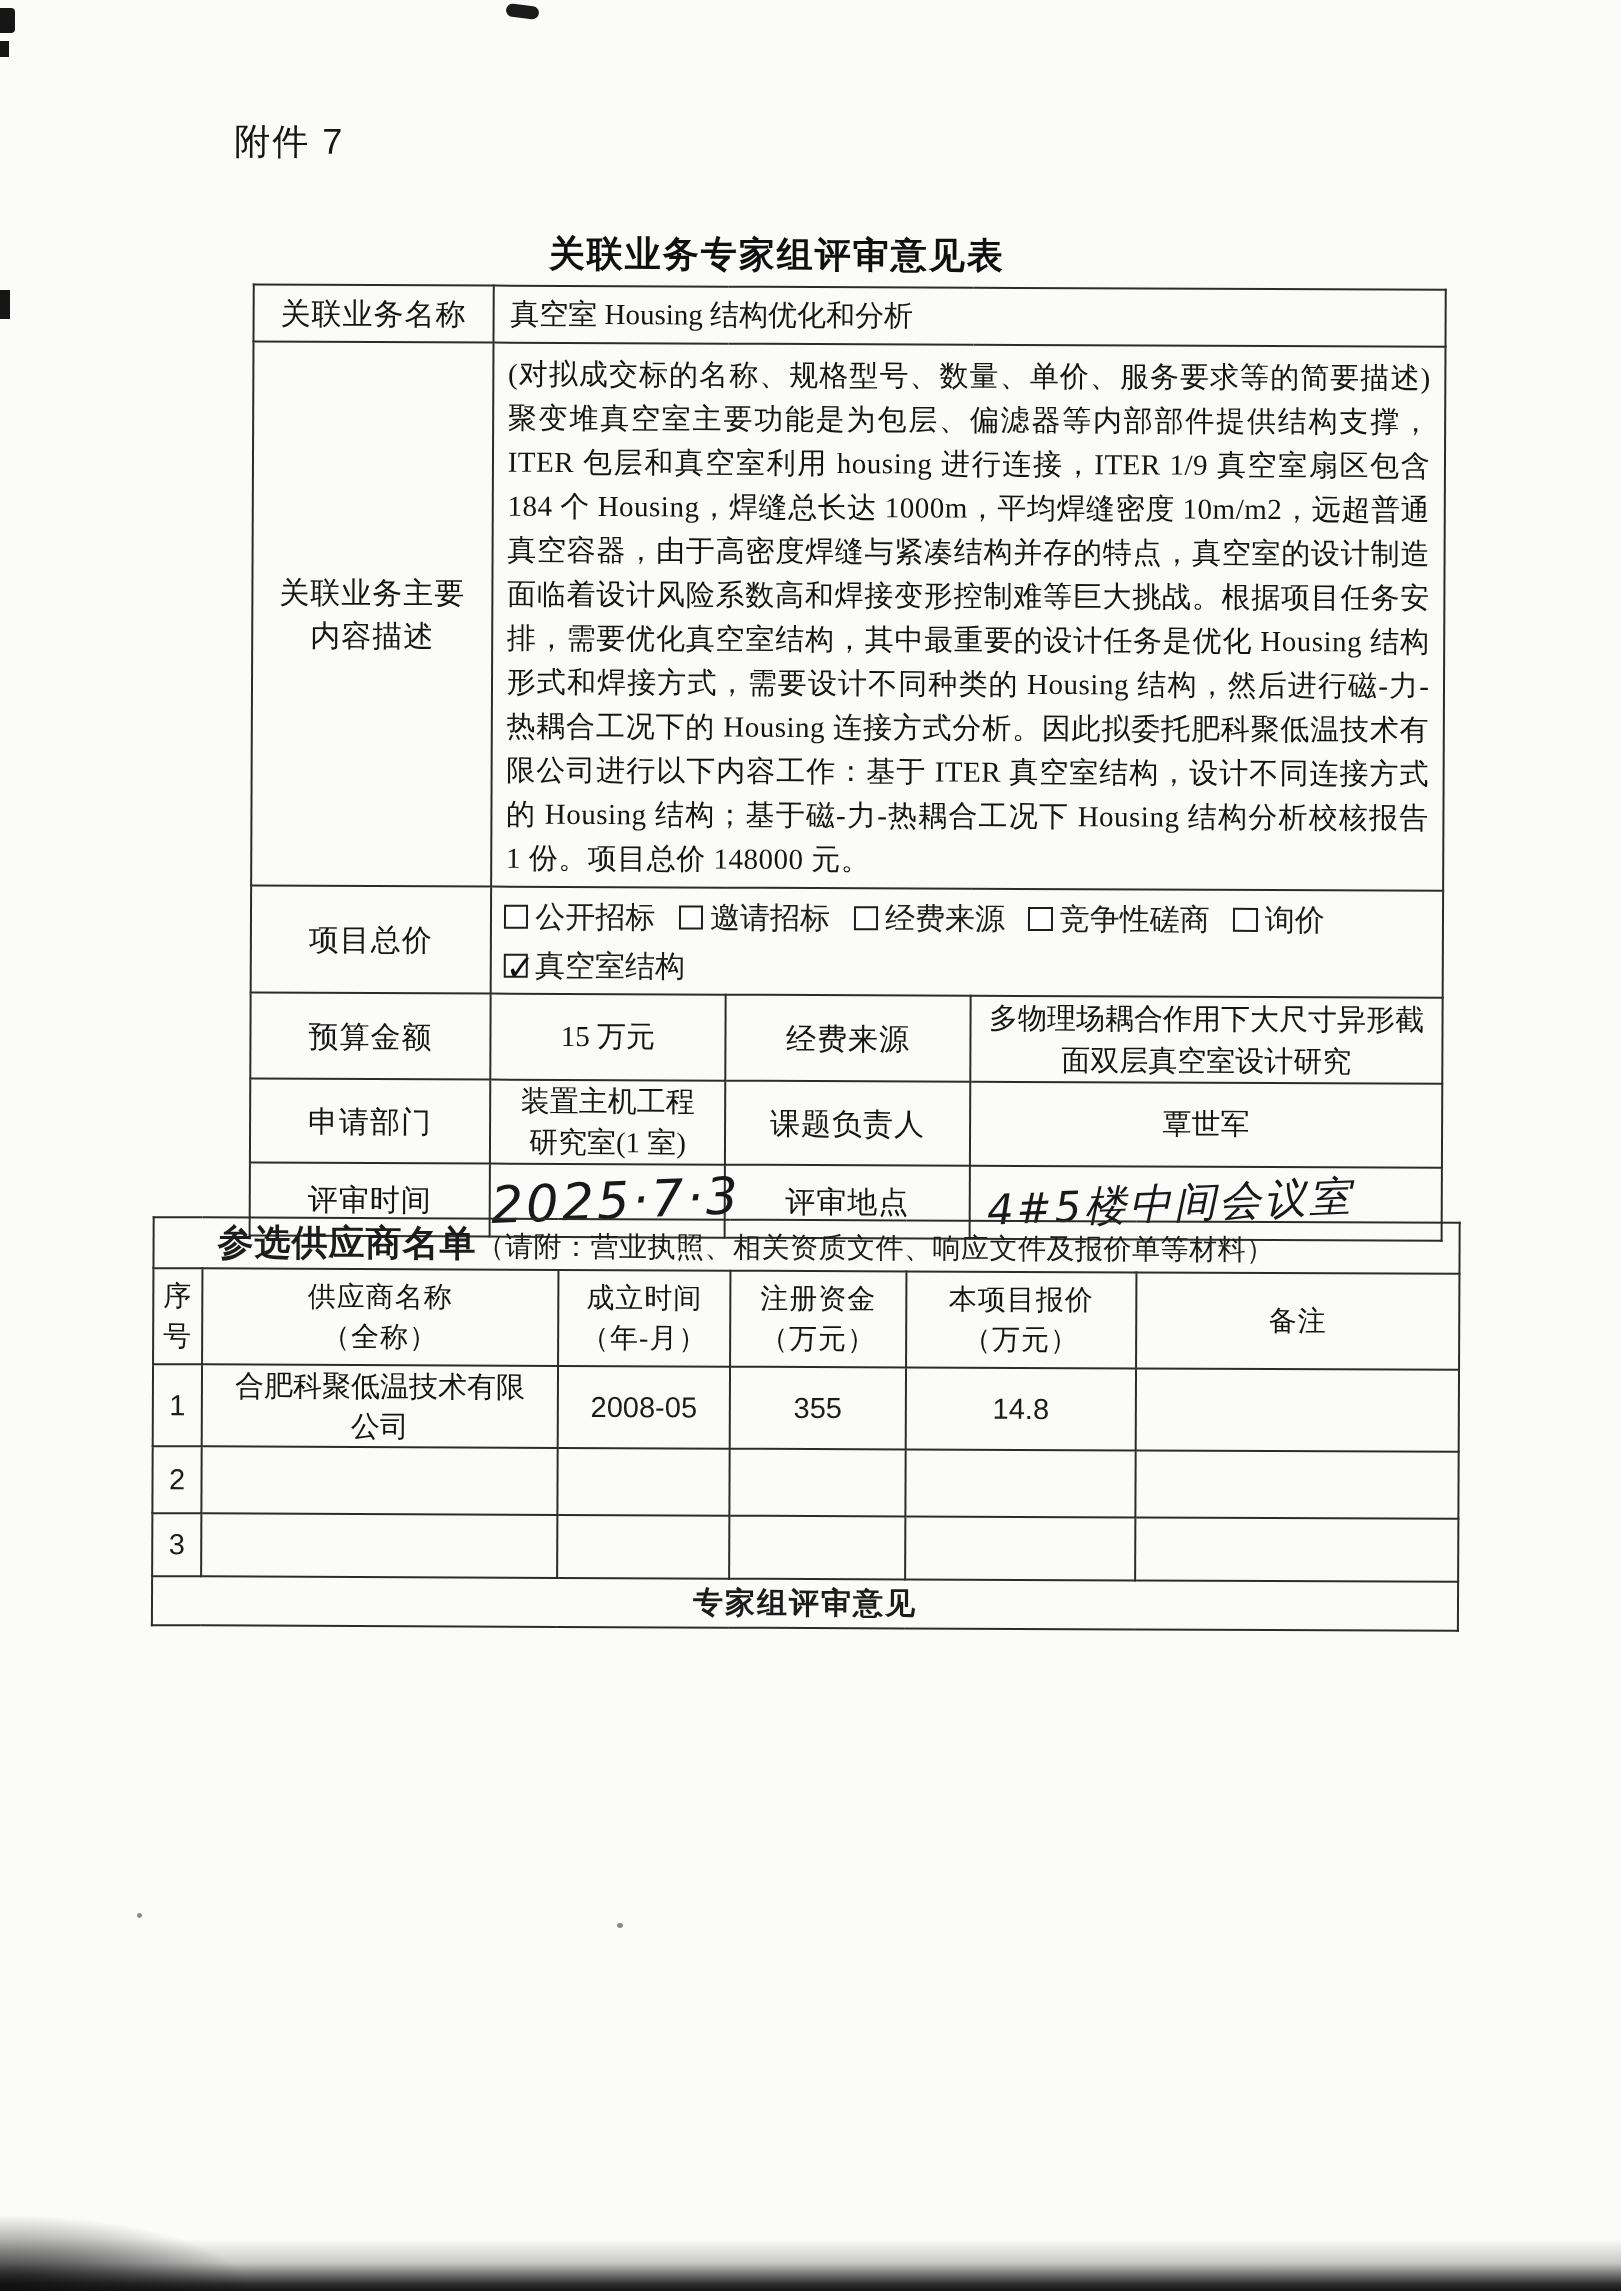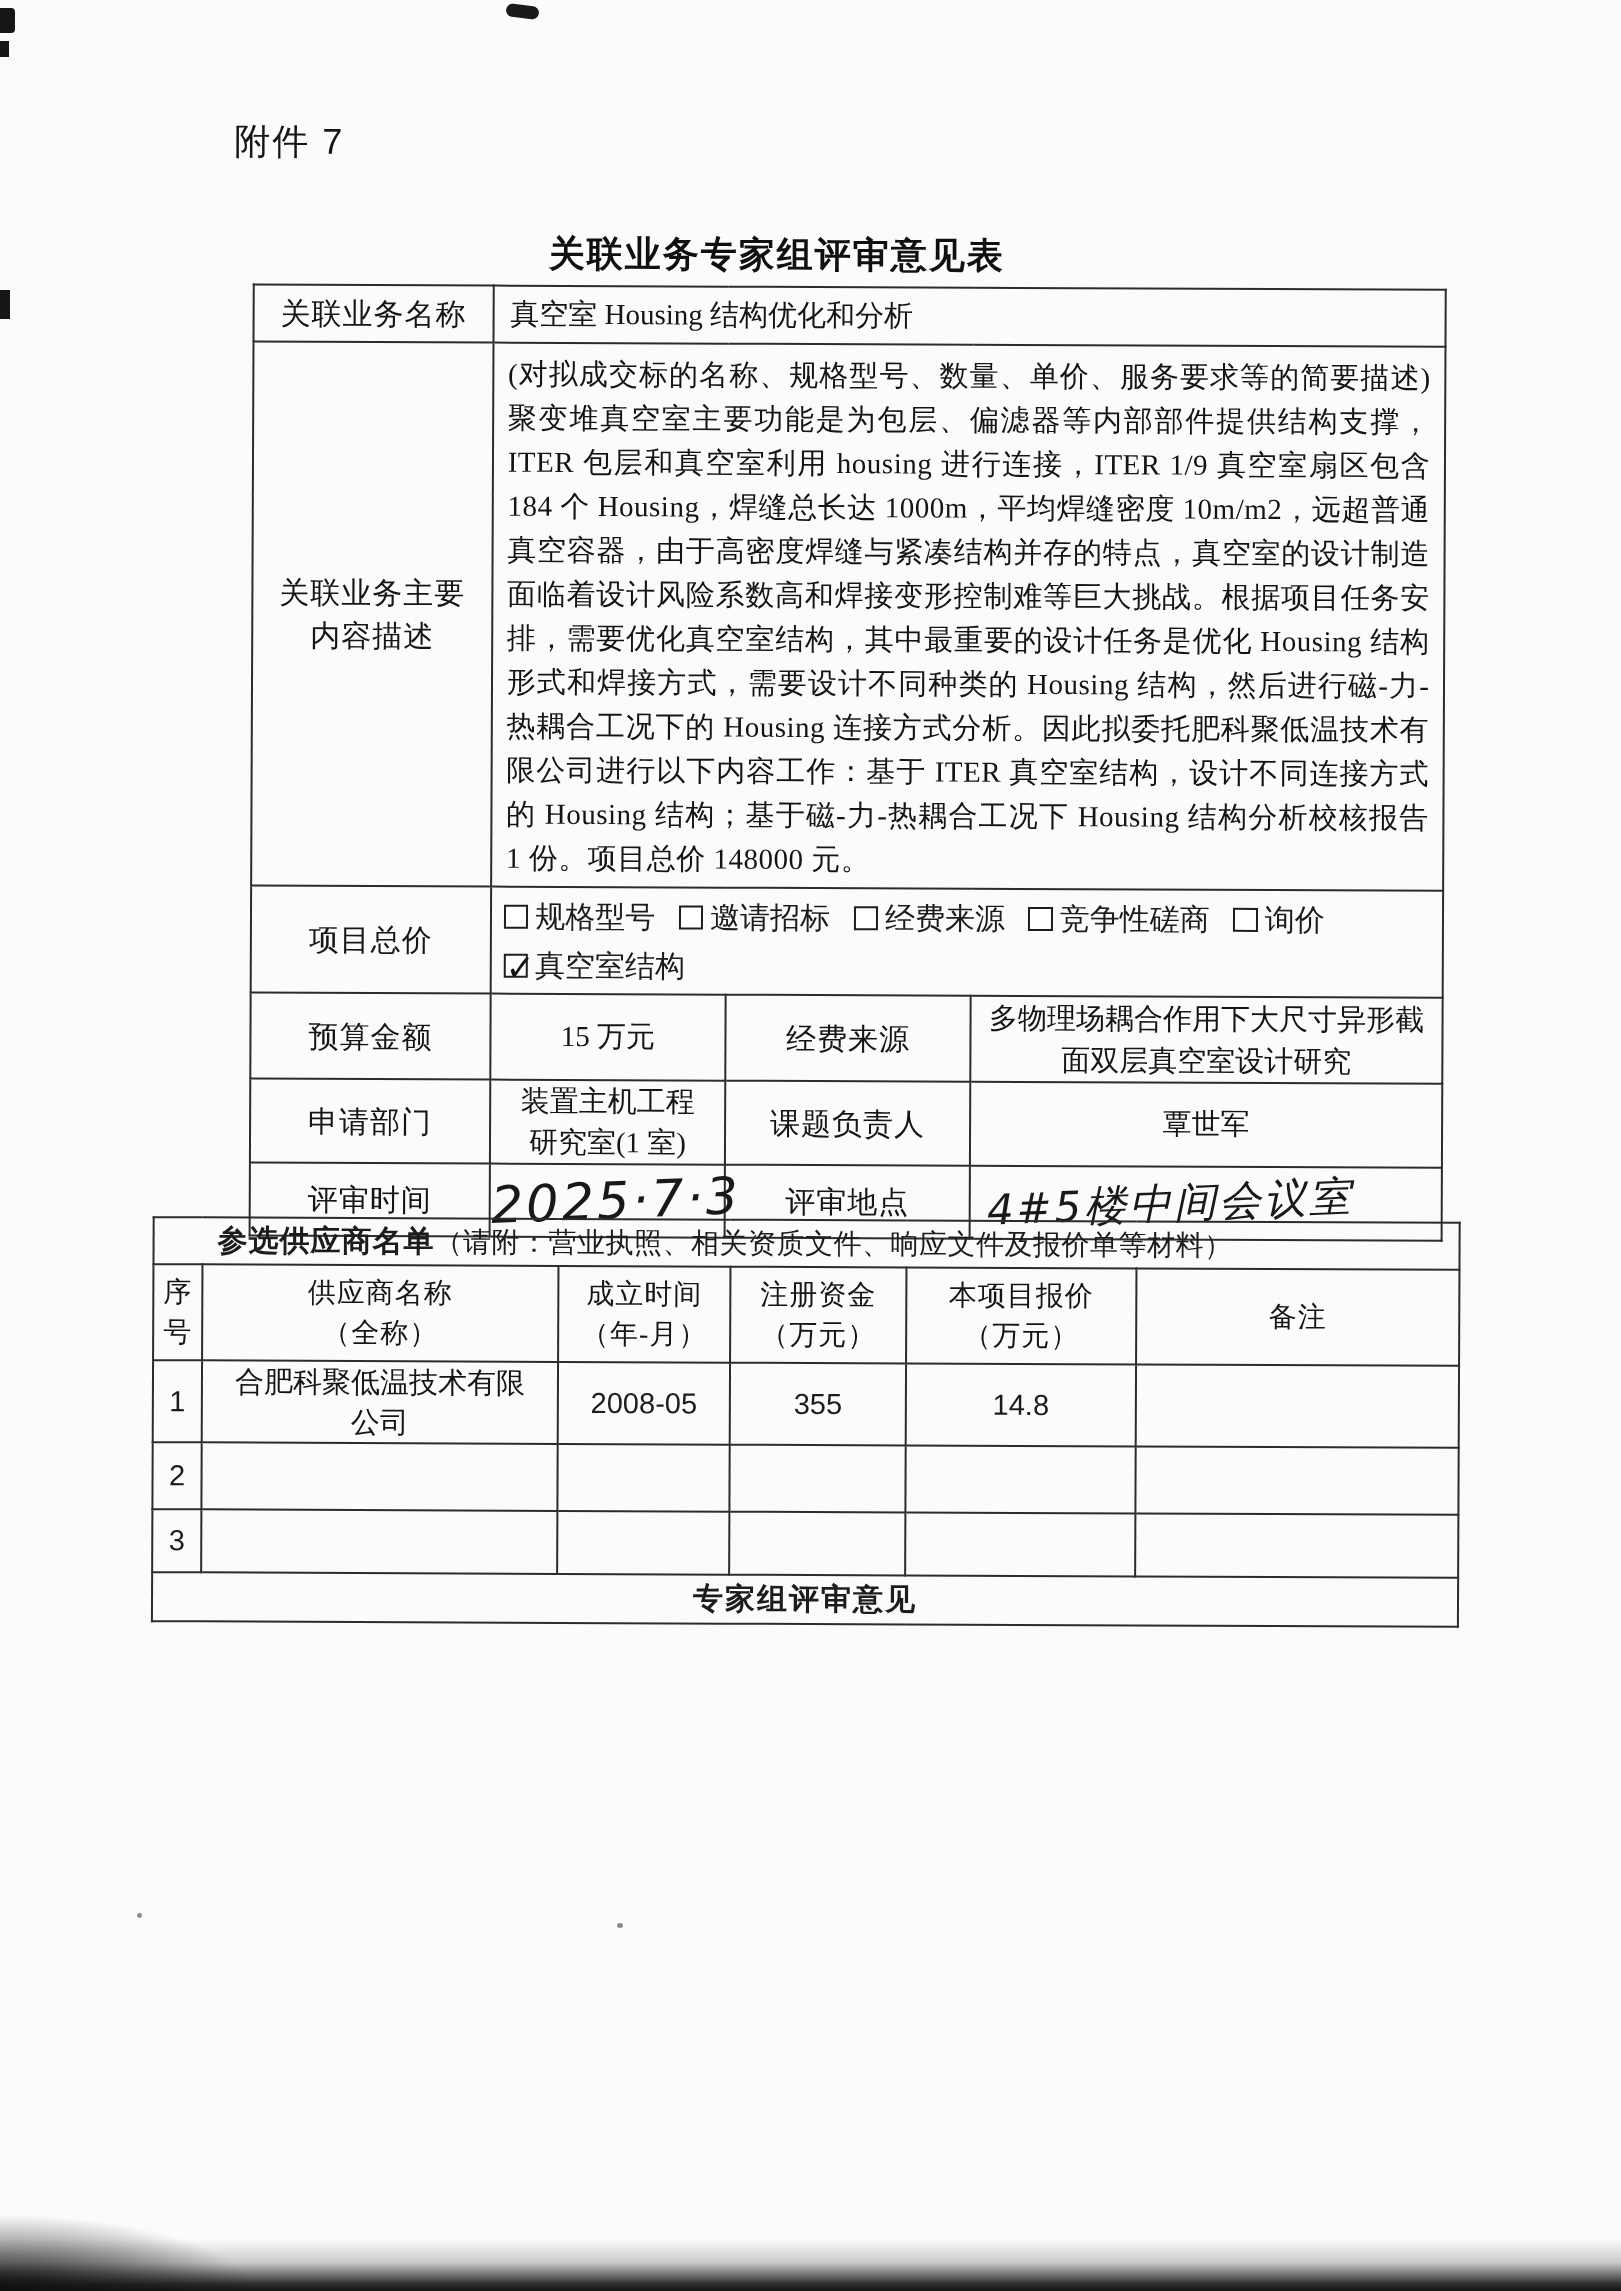--- a/index.html
+++ b/index.html
@@ -67,21 +67,21 @@
   .handwrite {
     font-family:"DejaVu Sans","Liberation Sans",sans-serif;
     font-style:italic; color:#19191c;
     display:inline-block; transform:rotate(-2.5deg);
     letter-spacing:2.9px;
   }
   .hw-date { font-size:51px; }
   .hw-place { font-size:42px; }
 
   .band-cell { padding-left:63px; font-size:29px; }
-  .band-title { font-weight:bold; font-size:30px; letter-spacing:1px;
+  .band-title { font-weight:bold; font-size:36px; letter-spacing:1px;
     font-family:"Liberation Sans","DejaVu Sans",sans-serif; }
   .band-note { font-size:28px; letter-spacing:0.5px; }
 
   .hdr {
     text-align:center; font-size:28px; line-height:40px;
     white-space:pre-line; letter-spacing:1px; color:#151515;
   }
   .num { font-family:"Liberation Sans","DejaVu Sans",sans-serif; font-size:29px; text-align:center; }
   .opinion-cell {
     text-align:center; font-weight:bold; font-size:30px; letter-spacing:2px;
@@ -127,21 +127,21 @@
       <td colspan="3" class="val val-left">真空室 Housing 结构优化和分析</td>
     </tr>
     <tr style="height:529px">
       <td class="lbl">关联业务主要
 内容描述</td>
       <td colspan="3" class="desc-cell">(对拟成交标的名称、规格型号、数量、单价、服务要求等的简要描述)聚变堆真空室主要功能是为包层、偏滤器等内部部件提供结构支撑，ITER 包层和真空室利用 housing 进行连接，ITER 1/9 真空室扇区包含 184 个 Housing，焊缝总长达 1000m，平均焊缝密度 10m/m2，远超普通真空容器，由于高密度焊缝与紧凑结构并存的特点，真空室的设计制造面临着设计风险系数高和焊接变形控制难等巨大挑战。根据项目任务安排，需要优化真空室结构，其中最重要的设计任务是优化 Housing 结构形式和焊接方式，需要设计不同种类的 Housing 结构，然后进行磁-力-热耦合工况下的 Housing 连接方式分析。因此拟委托肥科聚低温技术有限公司进行以下内容工作：基于 ITER 真空室结构，设计不同连接方式的 Housing 结构；基于磁-力-热耦合工况下 Housing 结构分析校核报告 1 份。项目总价 148000 元。</td>
     </tr>
     <tr style="height:102px">
       <td class="lbl">项目总价</td>
       <td colspan="3" class="cb-cell">
-        <span class="opt"><span class="cb"></span><span>规格型号</span></span><span class="opt"><span class="cb"></span><span>邀请招标</span></span><span class="opt"><span class="cb"></span><span>经费来源</span></span><span class="opt"><span class="cb"></span><span>竞争性磋商</span></span><span class="opt"><span class="cb"></span><span>询价</span></span><br>
+        <span class="opt"><span class="cb"></span><span>公开招标</span></span><span class="opt"><span class="cb"></span><span>邀请招标</span></span><span class="opt"><span class="cb"></span><span>经费来源</span></span><span class="opt"><span class="cb"></span><span>竞争性磋商</span></span><span class="opt"><span class="cb"></span><span>询价</span></span><br>
         <span class="opt"><span class="cb checked"></span><span>真空室结构</span></span>
       </td>
     </tr>
     <tr style="height:84px">
       <td class="lbl">预算金额</td>
       <td class="val val-center">15 万元</td>
       <td class="lbl">经费来源</td>
       <td class="val val-center" style="line-height:42px; padding:0 3.9px;">多物理场耦合作用下大尺寸异形截面双层真空室设计研究</td>
     </tr>
     <tr style="height:83px">

